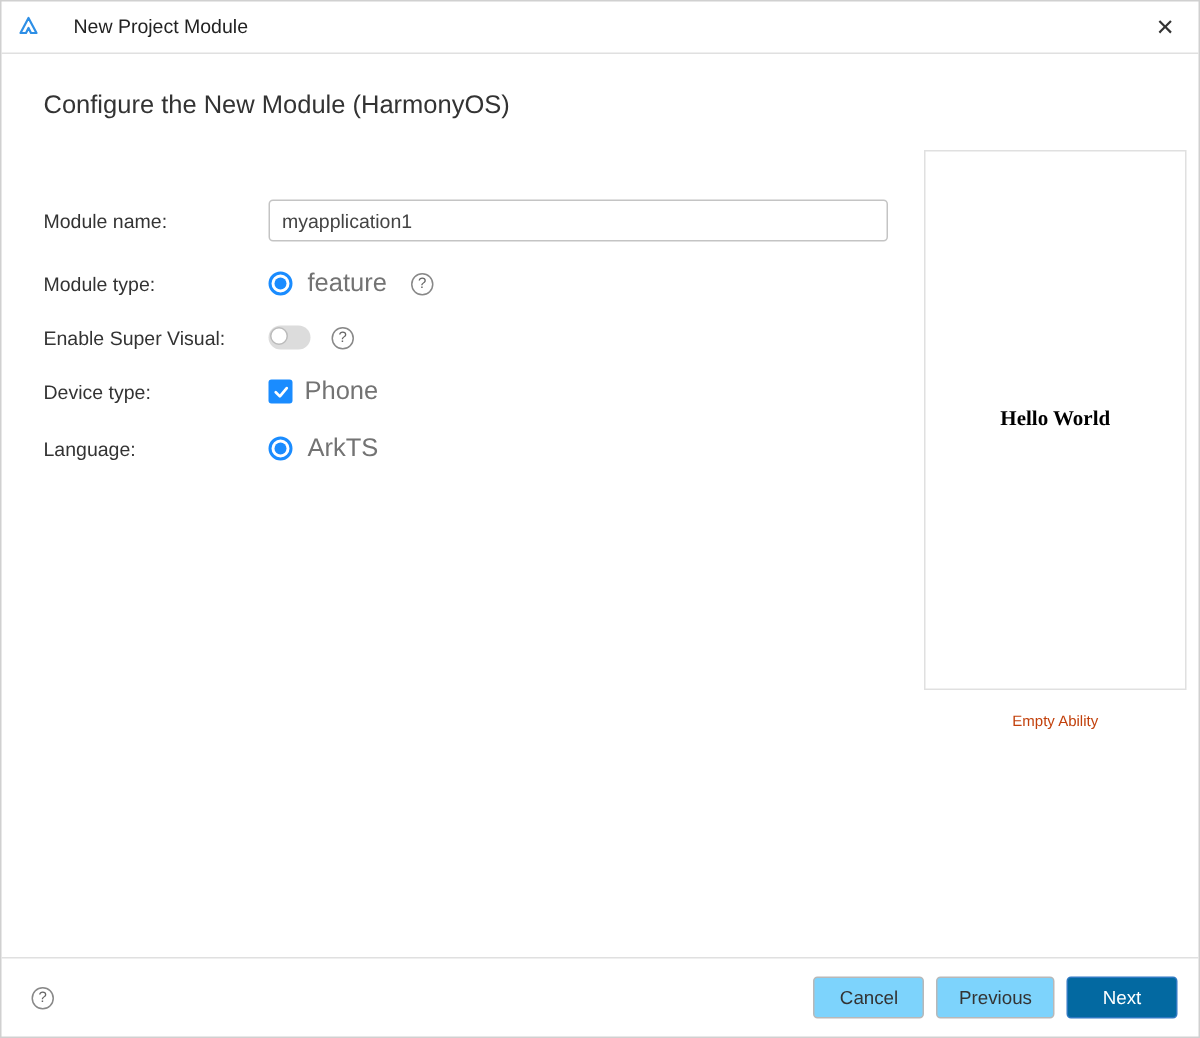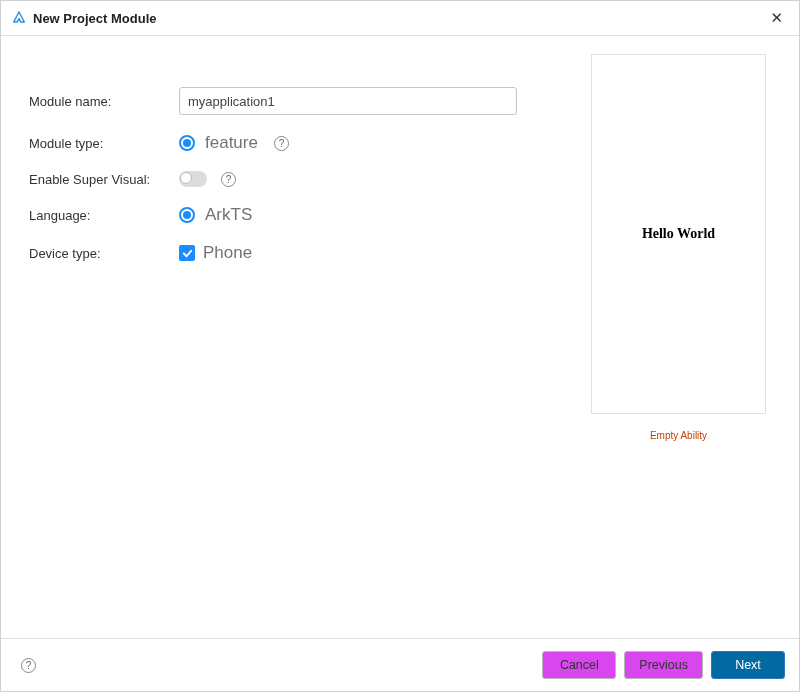--- a/index.html
+++ b/index.html
@@ -1,65 +1,66 @@
 <!DOCTYPE html>
 <html><head>
 <meta charset="utf-8">
 <style>
   * { box-sizing: border-box; font-family: "Segoe UI", Arial, sans-serif; }
   html, body { margin:0; padding:0; width:800px; height:692px; background:#fff; color:#222; }
   .window { width:800px; height:692px; border:1px solid #d0d0d0; display:flex; flex-direction:column; }
   .titlebar { display:flex; align-items:center; justify-content:space-between; padding:6px 10px; border-bottom:1px solid #e0e0e0; font-size:13px; }
-  .titlebar-left { display:flex; align-items:center; gap:6px;font-weight:bold; }
+  .titlebar-left { display:flex; align-items:flex-start; gap:22px; }
   .close-x { font-size:15px; color:#333; cursor:pointer; padding:2px 6px; font-family:Arial,sans-serif; }
   .content { flex:1 1 auto; display:flex; flex-direction:column; padding:18px 28px 4px 28px; overflow:hidden; }
   .heading { font-size:17px; color:#333; margin:6px 0 20px 0; font-weight:400; }
   .body-row { display:flex; gap:24px; }
   .form-col { flex:1 1 auto;margin-top:33px; }
   .preview-col { width:185px; display:flex; flex-direction:column; align-items:center; }
   .form-row { display:flex; align-items:center; margin-bottom:18px; font-size:13px; }
   .form-label { width:150px; color:#333; }
-  .text-input { width:338px; height:28px; padding:2px 8px; border:1px solid #c4c4c4; border-radius:3px; font-size:13px; color:#444; }
+  .text-input { width:413px; height:28px; padding:2px 8px; border:1px solid #c4c4c4; border-radius:3px; font-size:13px; color:#444; }
   .radio-wrap { display:flex; align-items:center; gap:10px; }
   .radio-circle { width:16px; height:16px; border:2px solid #1a8cff; border-radius:50%; display:flex; align-items:center; justify-content:center; }
   .radio-dot { width:8px; height:8px; background:#1a8cff; border-radius:50%; }
   .radio-label { font-size:17px; color:#737373; }
   .help-icon { width:15px; height:15px; border:1px solid #888; border-radius:50%; display:inline-flex; align-items:center; justify-content:center; font-size:10px; color:#666; margin-left:6px; }
   .toggle { width:28px; height:16px; background:#dcdcdc; border-radius:10px; position:relative; }
   .toggle-knob { width:12px; height:12px; background:#fff; border:1px solid #bbb; border-radius:50%; position:absolute; top:1px; left:1px; }
   .toggle-wrap { display:flex; align-items:center; gap:8px; }
   .checkbox { width:16px; height:16px; background:#1a8cff; border-radius:2px; display:flex; align-items:center; justify-content:center; }
   .checkbox svg { width:11px; height:11px; }
   .checkbox-wrap { display:flex; align-items:center; gap:8px; }
   .preview-panel { width:175px; height:360px; border:1px solid #e0e0e0; display:flex; align-items:center; justify-content:center; }
   .preview-text { font-size:14px; font-weight:700; color:#000; font-family:"Times New Roman",serif;text-align:center; }
   .preview-caption { font-size:10px; color:#c2410c; margin-top:16px; }
   .footer { border-top:1px solid #e0e0e0; padding:12px 14px; display:flex; align-items:center; justify-content:space-between; }
   .footer-left { display:flex; align-items:center; }
   .footer-buttons { display:flex; gap:8px; }
-  .btn { height:28px; min-width:74px; padding:0 14px; border:1px solid #b8b8b8; border-radius:3px; background:#d946ef; font-size:12.5px; color:#333; cursor:pointer; }
+  .btn { height:28px; min-width:74px; padding:0 14px; border:1px solid #b8b8b8; border-radius:3px; background:#7dd3fc; font-size:12.5px; color:#333; cursor:pointer; }
   .btn-primary { background:#0369a1; border:1px solid #2f79c2; color:#fff; }
   .app-icon { width:16px; height:16px; }
 </style>
 </head>
 <body>
 
 <div class="window">
 
   <div class="titlebar">
     <div class="titlebar-left">
       <svg class="app-icon" viewBox="0 0 24 24">
         <path d="M12 3 L20 18 L14.5 18 L12 13 L9.5 18 L4 18 Z" fill="none" stroke="#2e8fe6" stroke-width="2.2" stroke-linejoin="round"></path>
       </svg>
       <span>New Project Module</span>
     </div>
     <div class="close-x">✕</div>
   </div>
 
   <div class="content">
+    <div class="heading">Configure the New Module (HarmonyOS)</div>
 
     <div class="body-row">
 
       <div class="form-col">
 
         <div class="form-row">
           <div class="form-label">Module name:</div>
           <input class="text-input" value="myapplication1" style="">
         </div>
 
@@ -78,38 +79,38 @@
           <div class="form-label">Enable Super Visual:</div>
           <div class="toggle-wrap">
             <div class="toggle">
                 <div class="toggle-knob"></div>
               </div>
             <span class="help-icon">?</span>
           </div>
         </div>
 
         <div class="form-row">
-          <div class="form-label">Language:</div>
-          <div class="radio-wrap">
-            <div class="radio-circle">
-                <div class="radio-dot"></div>
-              </div>
-            <span class="radio-label">ArkTS</span>
-          </div>
-        </div>
-
-        <div class="form-row">
           <div class="form-label">Device type:</div>
           <div class="checkbox-wrap">
             <div class="checkbox">
               <svg viewBox="0 0 12 12">
                   <path d="M2 6 L5 9 L10 3" stroke="#fff" stroke-width="2" fill="none" stroke-linecap="round" stroke-linejoin="round"></path>
                 </svg>
             </div>
             <span class="radio-label">Phone</span>
+          </div>
+        </div>
+
+        <div class="form-row">
+          <div class="form-label">Language:</div>
+          <div class="radio-wrap">
+            <div class="radio-circle">
+                <div class="radio-dot"></div>
+              </div>
+            <span class="radio-label">ArkTS</span>
           </div>
         </div>
 
       </div>
 
       <div class="preview-col">
         <div class="preview-panel">
           <span class="preview-text">Hello World</span>
         </div>
         <div class="preview-caption">Empty Ability</div>

